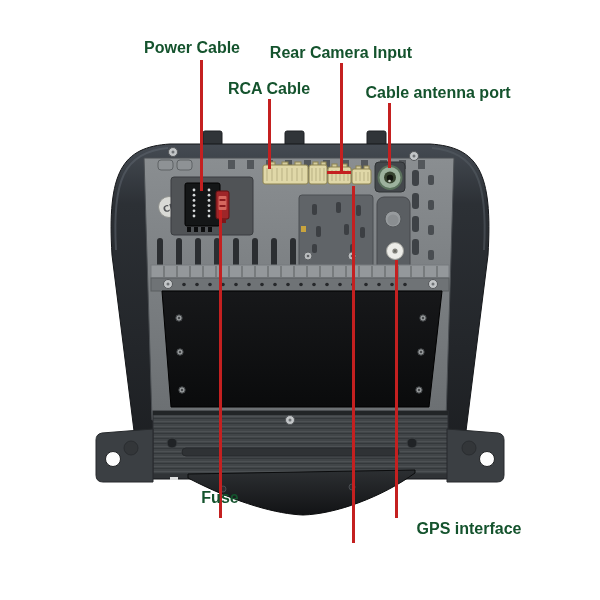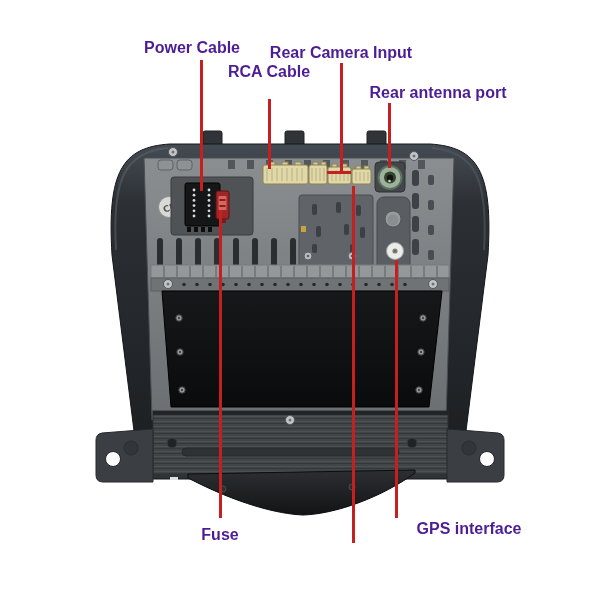--- a/index.html
+++ b/index.html
@@ -2,21 +2,21 @@
 <html><head>
 <meta charset="utf-8">
 <style>
   html,body{margin:0;padding:0;background:#ffffff;}
   .canvas{position:relative;width:600px;height:600px;background:#ffffff;overflow:hidden;
           font-family:"Liberation Sans",sans-serif;}
   .device-svg{position:absolute;left:0;top:0;z-index:1;}
   .leader-v{position:absolute;width:3px;background:#c42020;z-index:2;}
   .leader-h{position:absolute;height:3px;background:#c42020;z-index:2;}
   .callout{position:absolute;transform:translateX(-50%);white-space:nowrap;
-           font-weight:700;font-size:16px;color:#4c1d95;z-index:3;letter-spacing:0px;}
+           font-weight:700;font-size:16px;color:#14532d;z-index:3;letter-spacing:0px;}
 </style>
 </head>
 <body>
 
 <div class="canvas">
 
   <svg class="device-svg" width="600" height="600" viewBox="0 0 600 600">
     <defs>
       <linearGradient id="shellG" x1="0" y1="0" x2="0" y2="1">
         <stop offset="0" stop-color="#454b53"></stop>
@@ -298,18 +298,18 @@
   <div class="leader-v" style="left:268px;top:99px;height:70px;"></div>
   <div class="leader-v" style="left:340px;top:63px;height:110px;"></div>
   <div class="leader-h" style="left:327px;top:171px;width:24px;"></div>
   <div class="leader-v" style="left:388px;top:103px;height:65px;"></div>
   <div class="leader-v" style="left:219px;top:210px;height:308px;"></div>
   <div class="leader-v" style="left:352px;top:186px;height:357px;"></div>
   <div class="leader-v" style="left:395px;top:260px;height:258px;"></div>
 
   <div class="callout" style="left:192px;top:39px;">Power Cable</div>
   <div class="callout" style="left:341px;top:44px;">Rear Camera Input</div>
-  <div class="callout" style="left:269px;top:63px;">RCA Cable</div>
-  <div class="callout" style="left:438px;top:84px;">Rear antenna port</div>
-  <div class="callout" style="left:220px;top:526px;">Fuse</div>
+  <div class="callout" style="left:269px;top:80px;">RCA Cable</div>
+  <div class="callout" style="left:438px;top:84px;">Cable antenna port</div>
+  <div class="callout" style="left:220px;top:489px;">Fuse</div>
   <div class="callout" style="left:437px;top:520px;margin-left:32px;">GPS interface</div>
 
 </div>
 
 </body></html>

